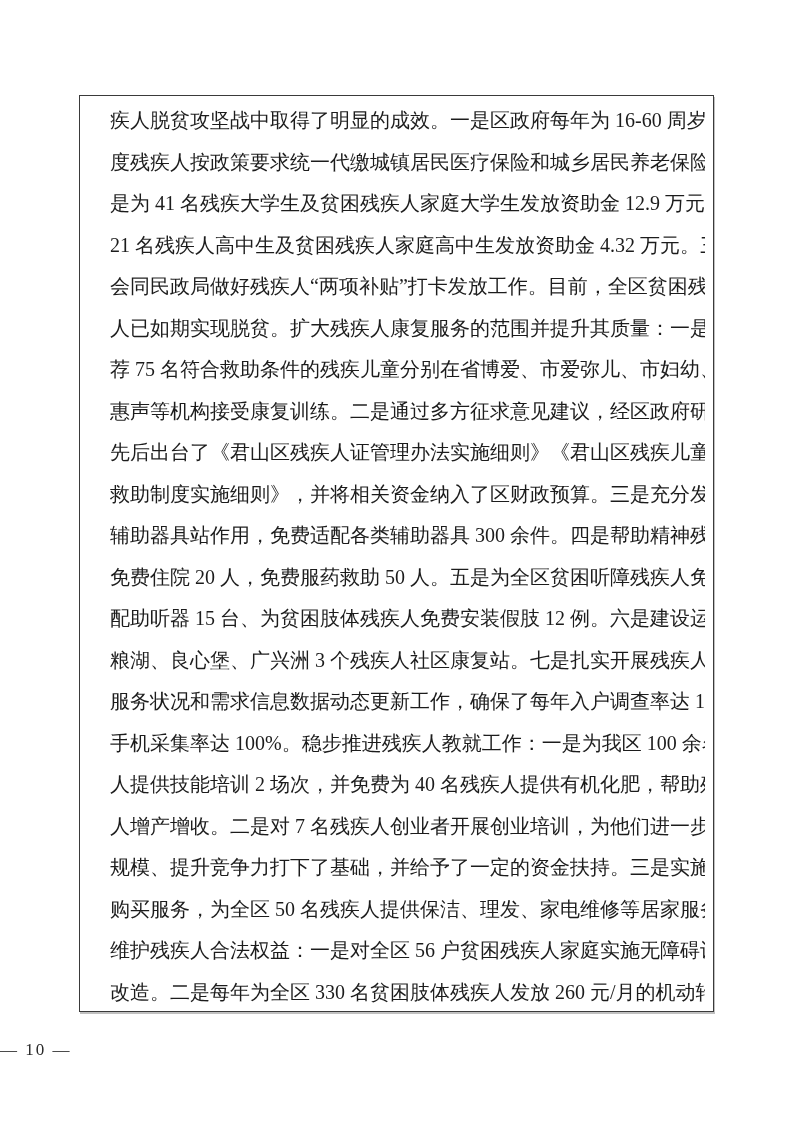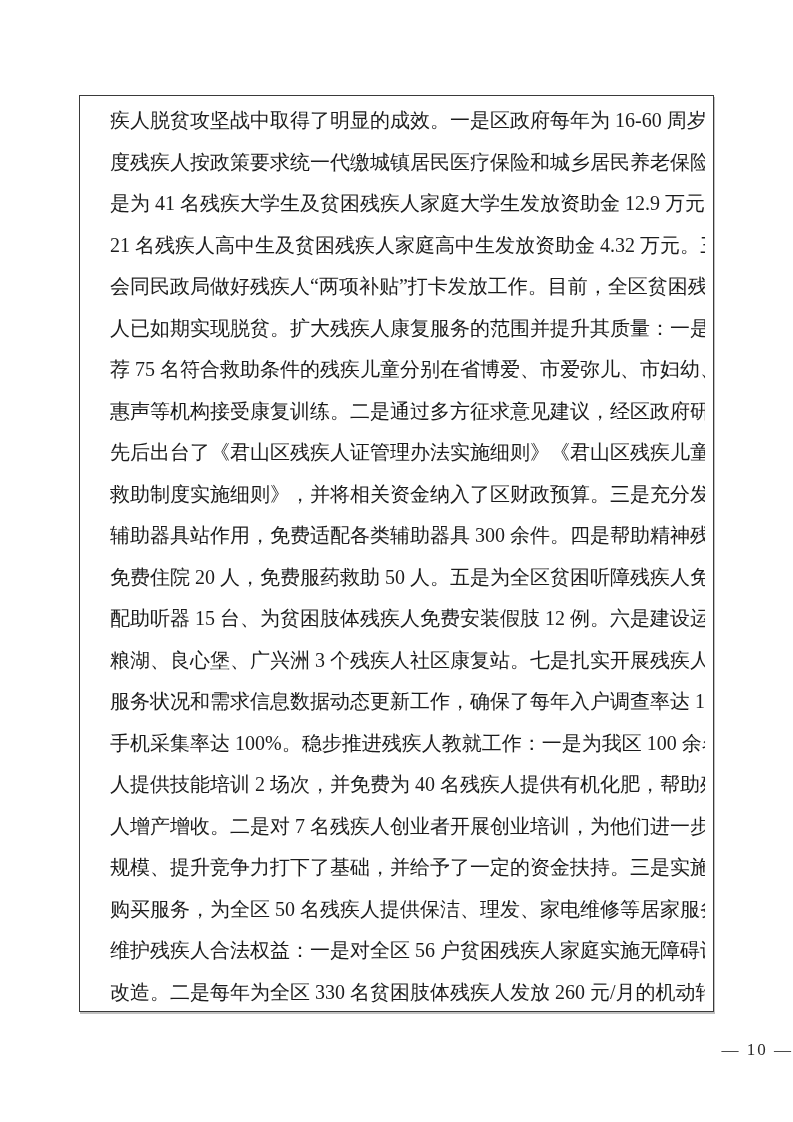--- a/index.html
+++ b/index.html
@@ -37,21 +37,21 @@
     text-align-last: justify;
     text-justify: inter-ideograph;
     overflow: hidden;
     color: #1c1c1c;
   }
   .page-number {
     position: absolute;
     left: 0;
     top: 1040px;
     width: 793px;
-    text-align: right;
+    text-align: left;
     font-size: 17px;
     letter-spacing: 2px;
     color: #2a2a2a;
   }
 </style>
 </head>
 <body>
 
 <div class="page">
   <div class="text-box">

